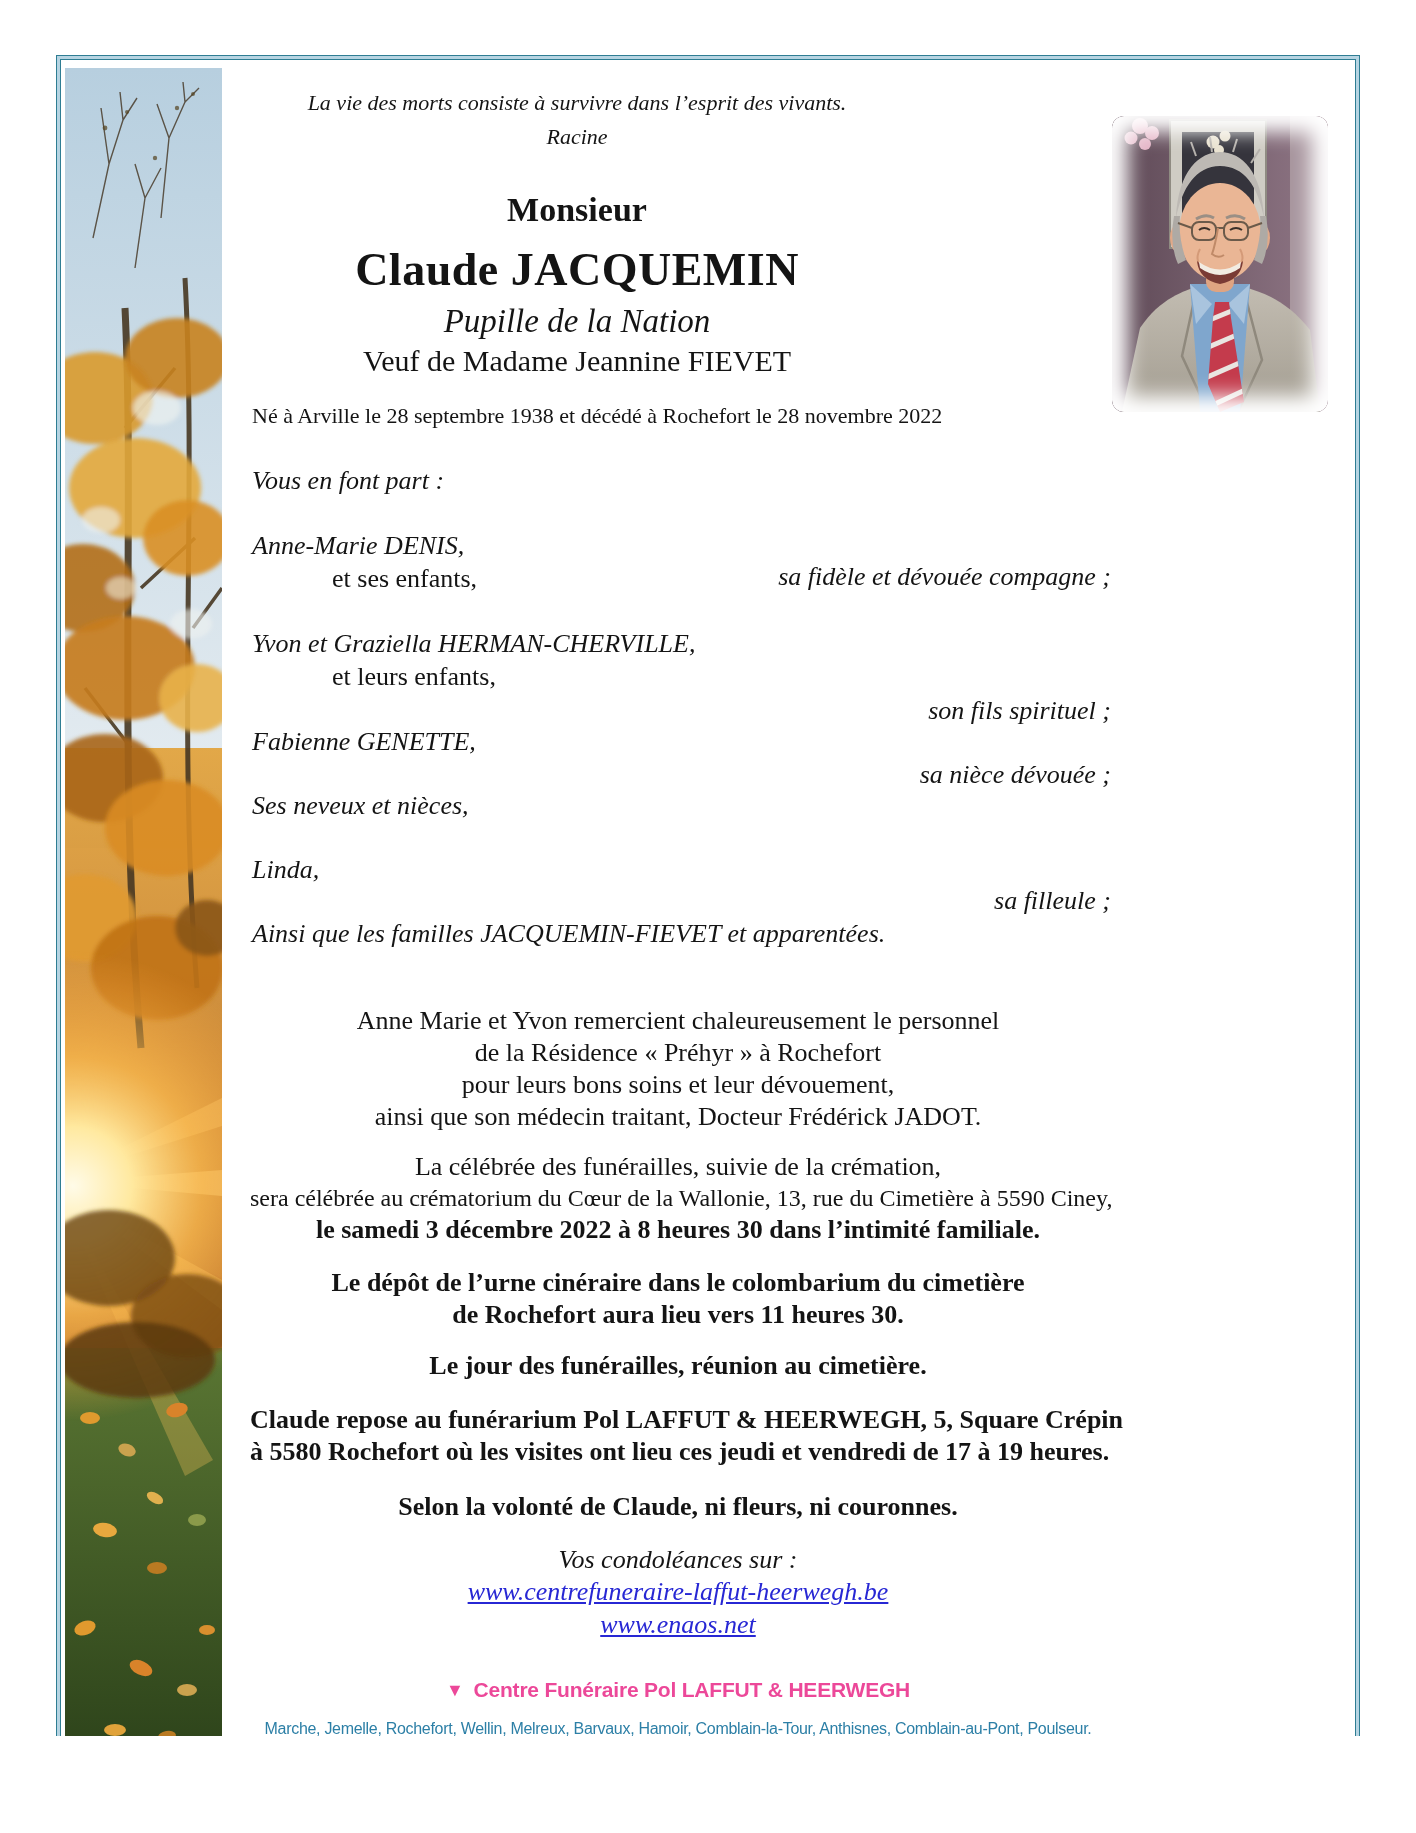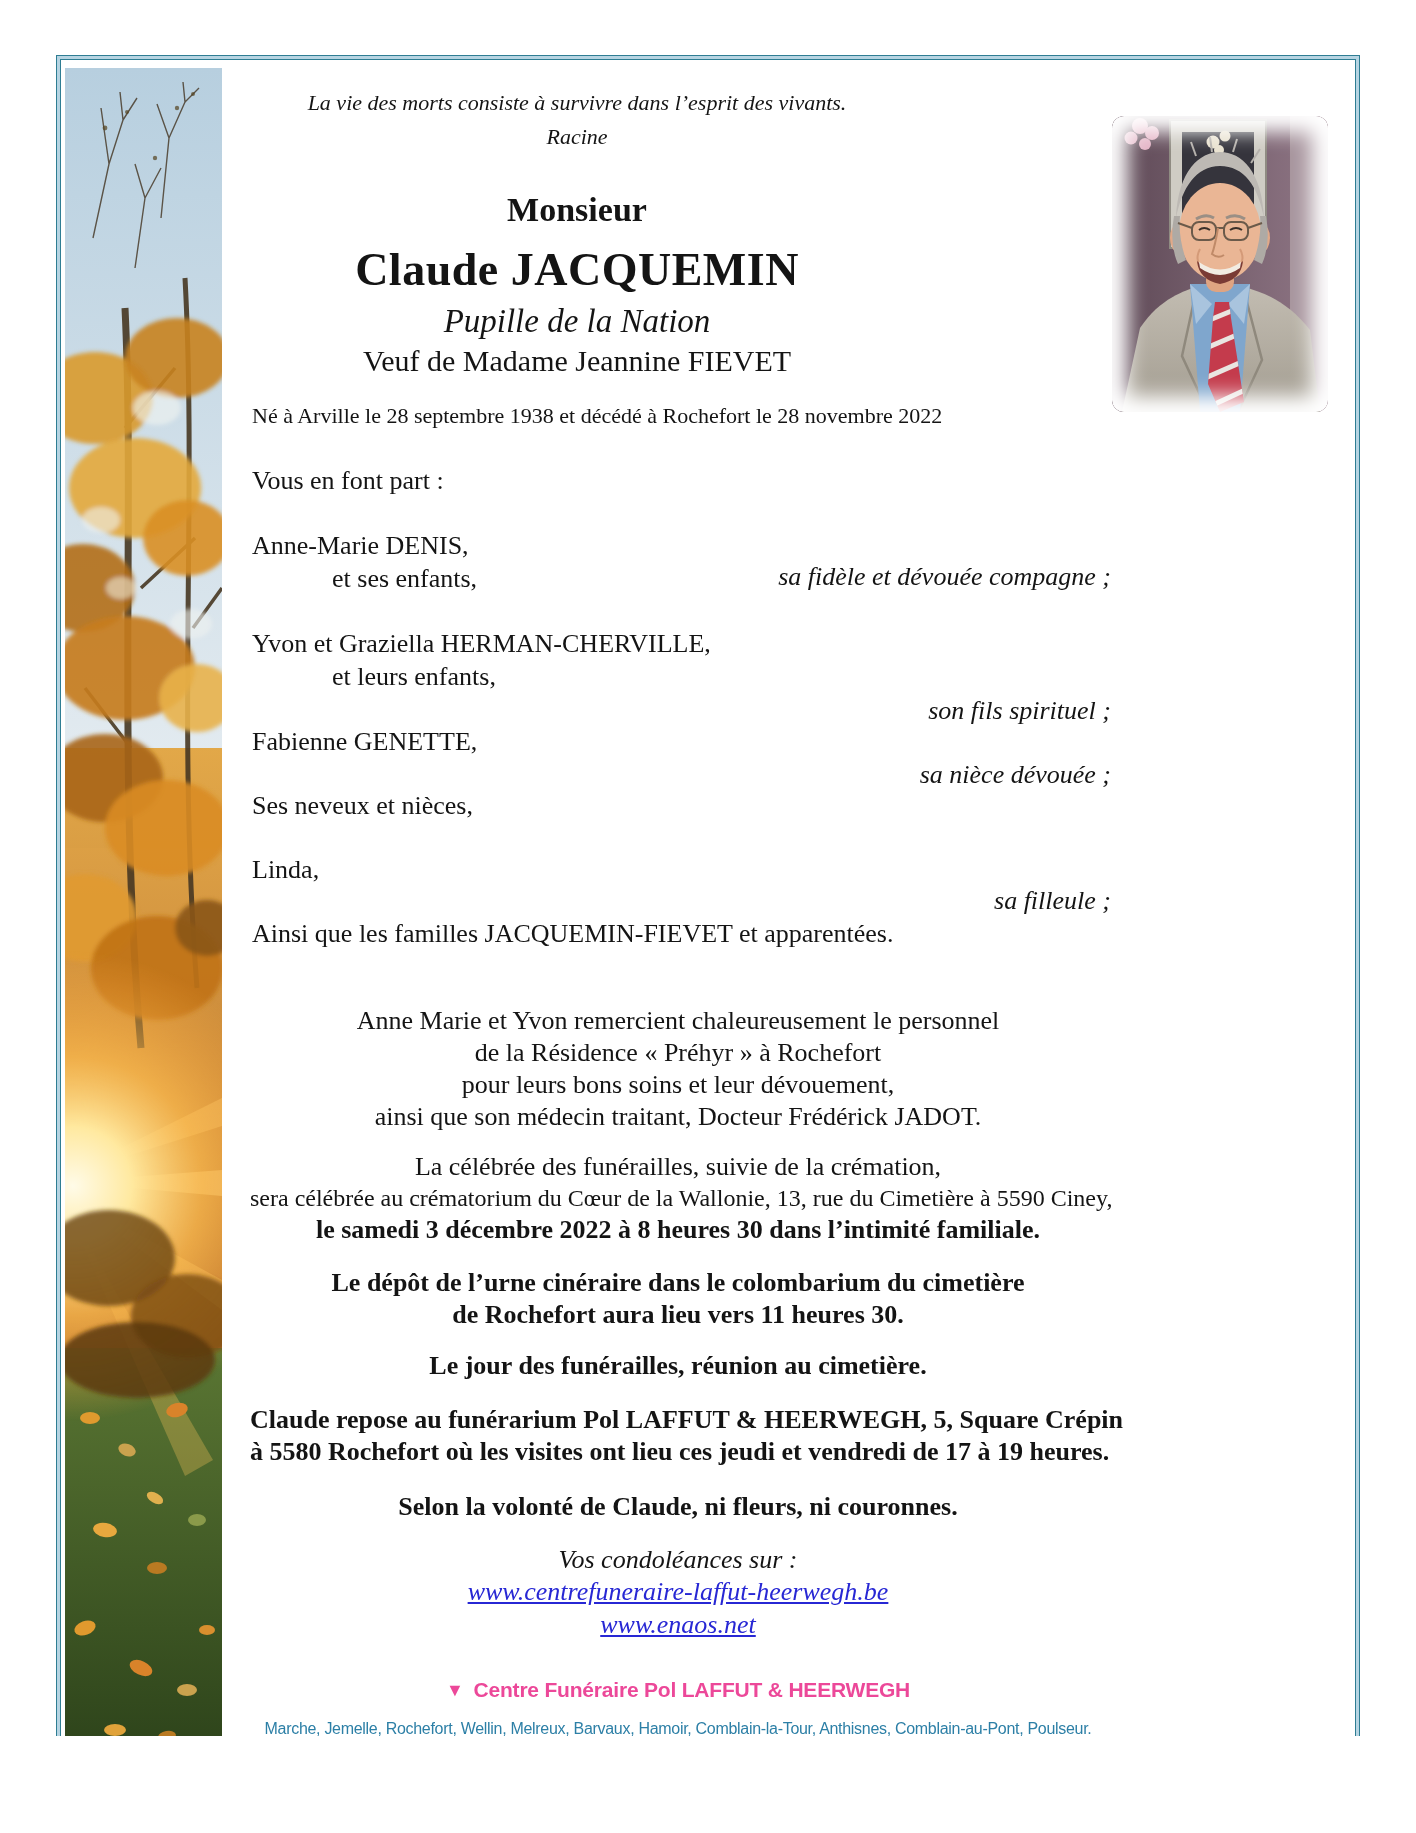--- a/index.html
+++ b/index.html
@@ -11,21 +11,21 @@
          box-shadow:inset 0 0 0 3px #b6d4e2, inset 0 0 0 4px #2e7d93;}
   .photo-strip{position:absolute;left:65px;top:68px;width:157px;height:1697px;overflow:hidden;}
   .photo-strip svg{display:block;}
   .portrait{position:absolute;left:1112px;top:116px;width:216px;height:296px;border-radius:12px;overflow:hidden;}
   .portrait svg{display:block;}
   .feather{position:absolute;inset:0;border-radius:12px;box-shadow:inset 0 0 20px 16px #ffffff;pointer-events:none;}
 
   .line{position:absolute;white-space:nowrap;line-height:1.15;}
   .hdr{left:252px;width:650px;text-align:center;}
   .ctr{left:250px;width:856px;text-align:center;}
-  .lft{left:252px;}
+  .lft{left:252px;font-style:italic;}
   .ind{left:332px;}
   .rgt{left:252px;width:859px;text-align:right;}
 
   .q{font-size:22px;font-style:italic;}
   .t1{font-size:34px;font-weight:bold;}
   .t2{font-size:46px;font-weight:bold;letter-spacing:.5px;}
   .t3{font-size:33px;font-style:italic;}
   .t4{font-size:30px;}
   .t5{font-size:22px;}
   .txt{font-size:26px;}

